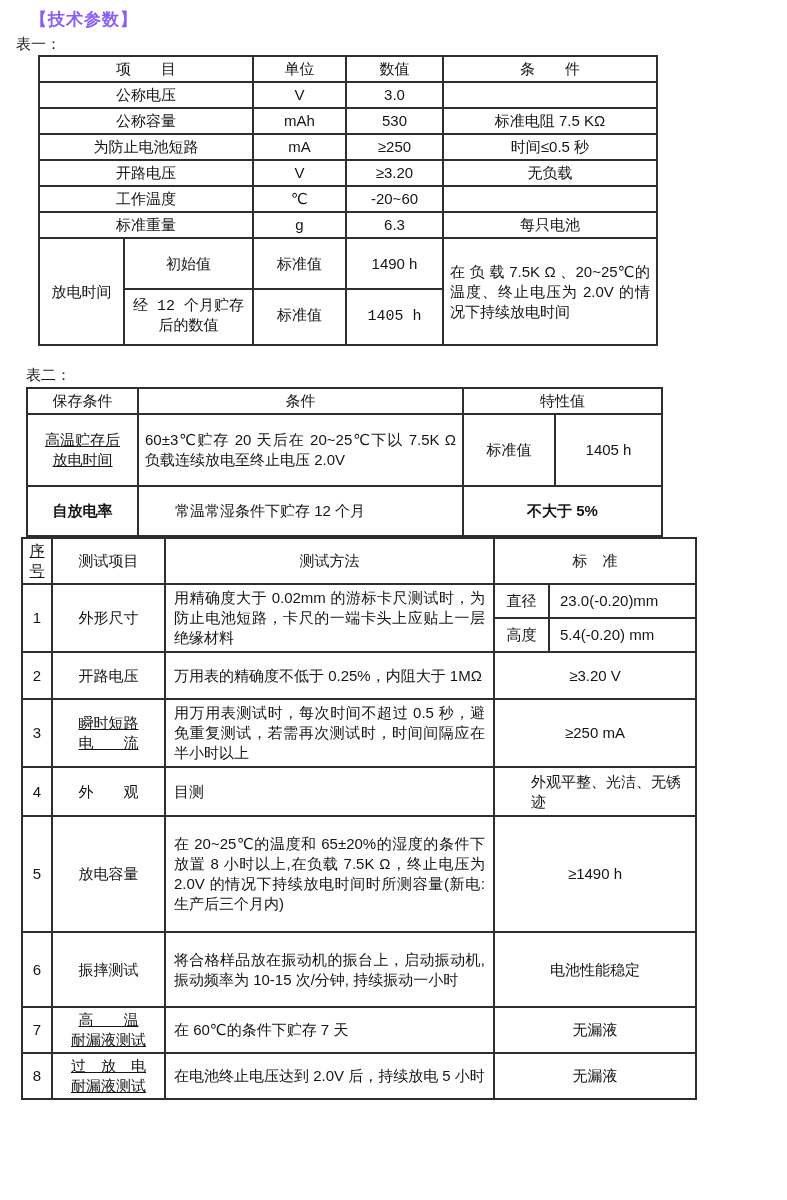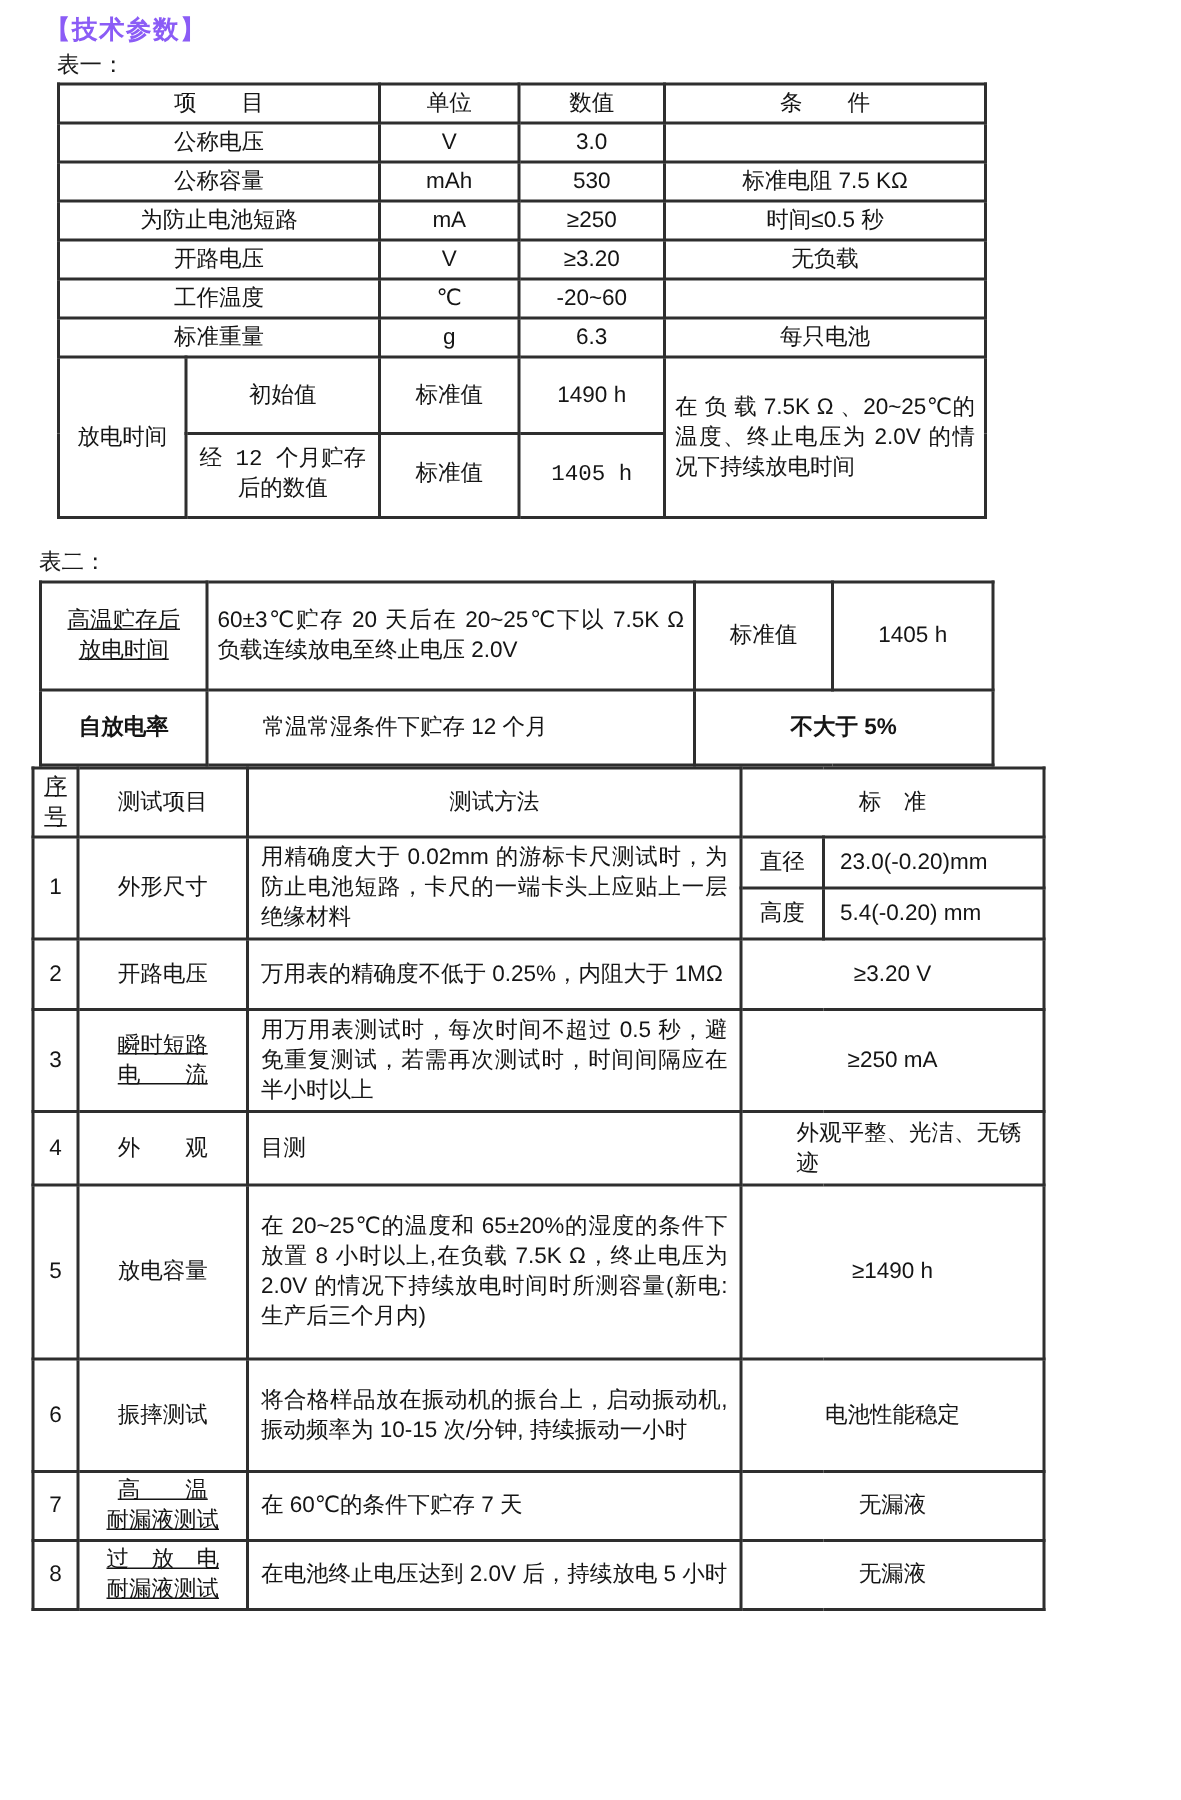--- a/index.html
+++ b/index.html
@@ -8,21 +8,21 @@
     background: #ffffff; color: #151515;
     font-family: "Liberation Sans", "DejaVu Sans", sans-serif;
     -webkit-font-smoothing: antialiased;
   }
   .doc-title {
     margin: 8px 16px 4px 30px;
     font-size: 17px; font-weight: bold; color: #8b5cf6;
     letter-spacing: 1px;
   }
   .cap { font-size: 15px; color: #1a1a1a; line-height: 18px; }
-  .cap1 { margin: 2px 0 2px 38px; }
+  .cap1 { margin: 2px 0 2px 16px; }
   .cap2 { margin: 20px 0 3px 26px; }
   .cap3 { margin: 9px 0 3px 15px; }
 
   table { border-collapse: collapse; table-layout: fixed; }
   td, th {
     border: 2px solid #2e2e2e;
     font-size: 15px; font-weight: normal;
     padding: 2px 6px;
     text-align: center; vertical-align: middle;
     line-height: 20px;
@@ -135,20 +135,25 @@
 
   <div class="cap cap2">表二：</div>
   <table class="t2">
     <colgroup>
         <col style="width:111px">
         <col style="width:325px">
         <col style="width:92px">
         <col style="width:107px">
       </colgroup>
     <tbody>
+        <tr class="hr">
+      <th>保存条件</th>
+      <th>条件</th>
+      <th colspan="2">特性值</th>
+    </tr>
     <tr class="r1">
       <td class="pre">高温贮存后
 放电时间</td>
       <td class="just">60±3℃贮存 20 天后在 20~25℃下以 7.5K Ω 负载连续放电至终止电压 2.0V</td>
       <td>标准值</td>
       <td>1405 h</td>
     </tr>
     <tr class="r2">
       <td class="bold">自放电率</td>
       <td class="left">常温常湿条件下贮存 12 个月</td>

